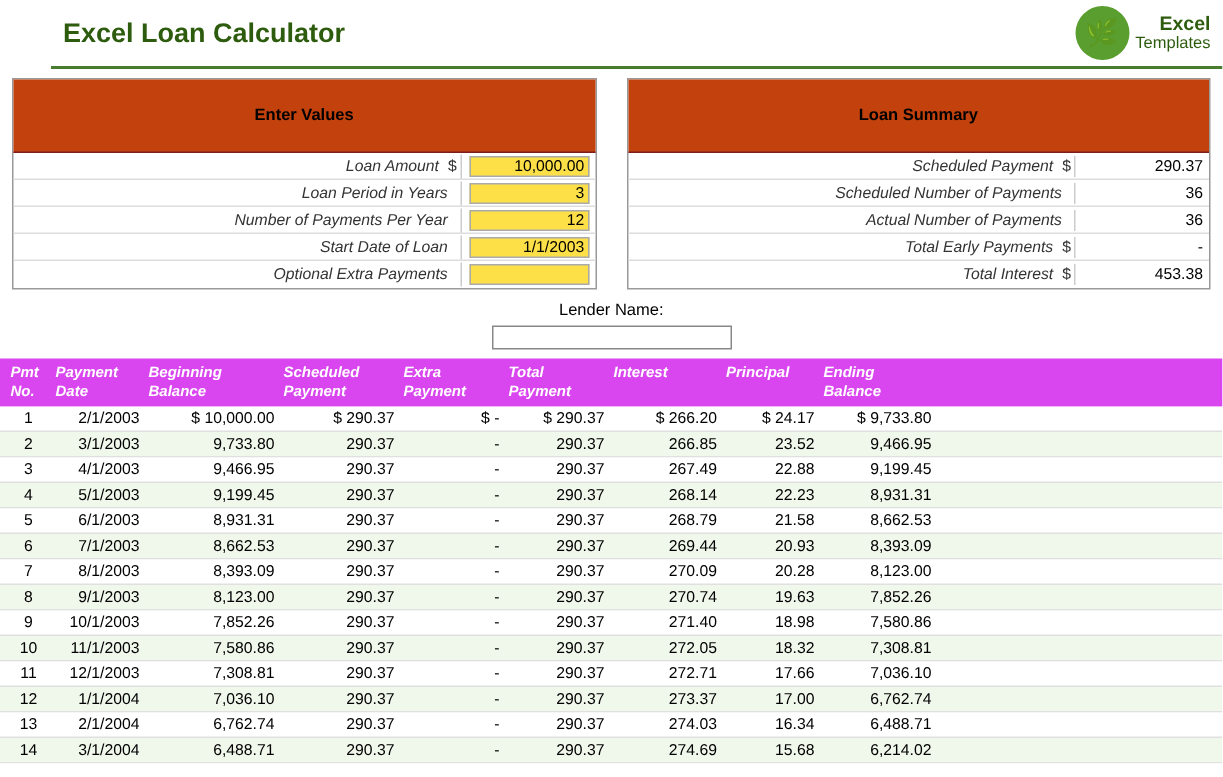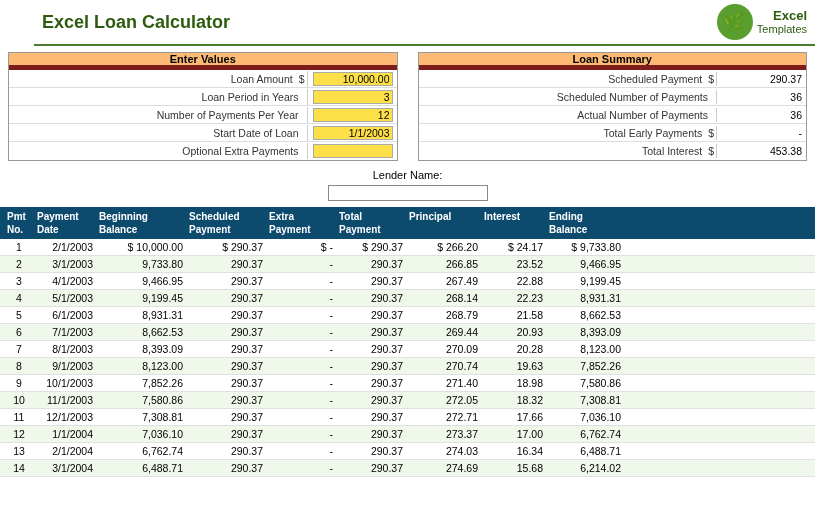--- a/index.html
+++ b/index.html
@@ -64,40 +64,41 @@
     }
     .enter-values-box {
       border: 1px solid #999;
       flex: 1;
     }
     .loan-summary-box {
       border: 1px solid #999;
       flex: 1;
     }
     .box-header {
-      background: #fdba74;
+      background: #c2410c;
       text-align: center;
       font-weight: bold;
       font-size: 11px;
-      padding: 0 4px;
-      border-bottom: 5px solid #7f1d1d;
+      padding: 18px 4px;
+      border-bottom: 1px solid #7f1d1d;
     }
     .box-row {
       display: flex;
       align-items: center;
       border-bottom: 1px solid #ddd;
       min-height: 18px;
     }
     .box-row:last-child { border-bottom: none; }
     .box-label {
       text-align: right;
       padding: 1px 4px;
       flex: 1;
       color: #333;
       font-size: 10.5px;
+      font-style: italic;
     }
     .box-value {
       padding: 1px 4px;
       width: 90px;
       text-align: right;
       font-size: 10.5px;
       border-left: 1px solid #ccc;
     }
     .box-dollar {
       padding: 1px 2px;
@@ -124,29 +125,30 @@
     }
     .lender-input {
       border: 1px solid #888;
       width: 160px;
       height: 16px;
       font-size: 11px;
     }
 
     
     .table-header {
-      background: #0c4a6e;
+      background: #d946ef;
       display: grid;
       grid-template-columns: 30px 62px 90px 80px 70px 70px 75px 65px 78px;
       padding: 2px 4px;
       color: #fff;
       font-weight: bold;
       font-size: 10px;
       gap: 0;
       margin-top: 2px;
+      font-style: italic;
     }
     .th-cell {
       padding: 1px 3px;
       line-height: 1.3;
     }
 
     
     .table-body {
       overflow: hidden;
     }
@@ -251,22 +253,22 @@
     <input class="lender-input" type="text" value="" style="">
   </div>
 
   <div class="table-header" id="table-header-row">
       <div class="th-cell">Pmt<br>No.</div>
       <div class="th-cell">Payment<br>Date</div>
       <div class="th-cell">Beginning<br>Balance</div>
       <div class="th-cell">Scheduled<br>Payment</div>
       <div class="th-cell">Extra<br>Payment</div>
       <div class="th-cell">Total<br>Payment</div>
+      <div class="th-cell">Interest</div>
       <div class="th-cell">Principal</div>
-      <div class="th-cell">Interest</div>
       <div class="th-cell">Ending<br>Balance</div>
     </div>
 
   <div class="table-body" id="table-body-rows">
       <div class="table-row">
         <div class="td-cell center">1</div>
         <div class="td-cell left">2/1/2003</div>
         <div class="td-cell right">$ 10,000.00</div>
         <div class="td-cell right">$ 290.37</div>
         <div class="td-cell right">$ -</div>

